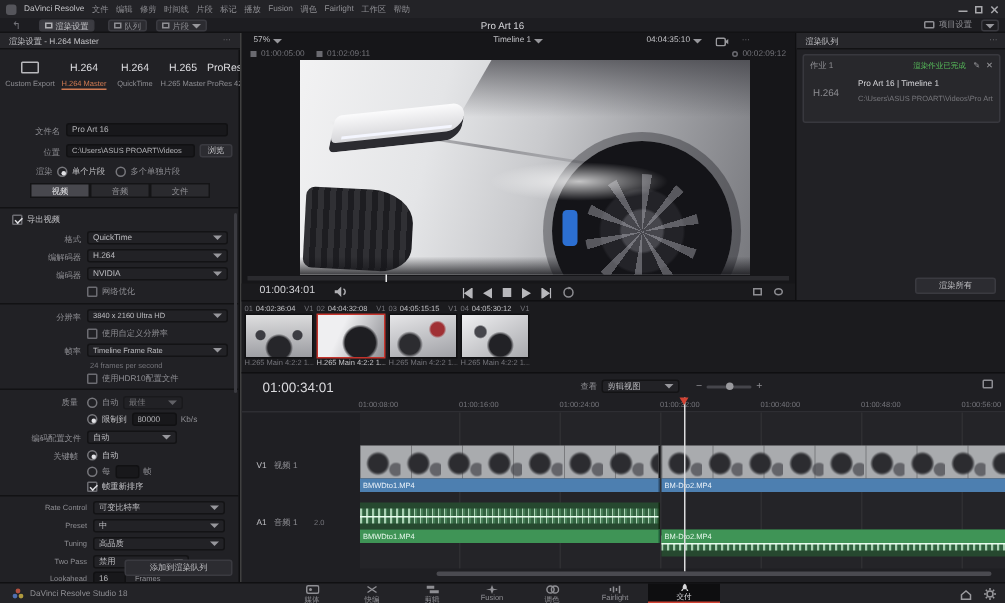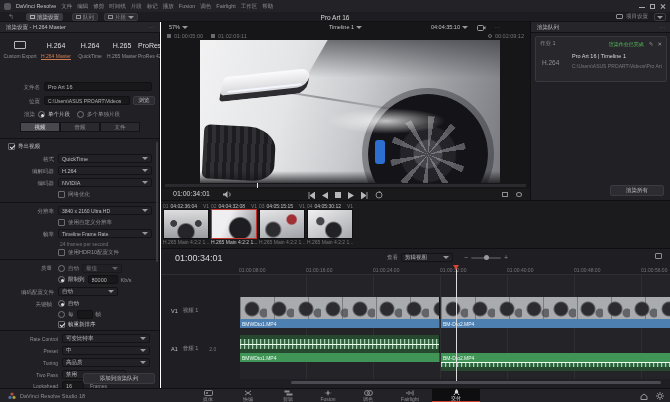--- a/index.html
+++ b/index.html
@@ -1,17 +1,17 @@
 <!DOCTYPE html>
 <html><head>
 <meta charset="utf-8">
 <style>
   html,body{margin:0;padding:0;background:#000;}
   *{box-sizing:border-box;}
-  .app{position:relative;width:670px;height:402px;background:#ffffff;overflow:hidden;
+  .app{position:relative;width:670px;height:402px;background:#404040;overflow:hidden;
        font-family:"Liberation Sans","DejaVu Sans",sans-serif;font-size:6px;color:#c2c2c6;}
   .abs{position:absolute;}
   .r{display:flex;align-items:center;}
   .nw{white-space:nowrap;overflow:hidden;}
   .f5{font-size:5px;}.f55{font-size:5.5px;}.f65{font-size:6.5px;}.f7{font-size:7px;}.f9{font-size:9px;}
   .lbl{color:#8e8e93;}.val{color:#c2c2c6;}.dim{color:#75757b;}
   .sel{height:9px;background:#222226;border:1px solid #131315;border-radius:2px;
        display:flex;align-items:center;justify-content:space-between;padding:0 3px;color:#bdbdc1;}
   .chev{width:0;height:0;border-left:3px solid transparent;border-right:3px solid transparent;border-top:3px solid #97979c;}
   .field{height:9px;background:#18181b;border:1px solid #111113;border-radius:2px;color:#b4b4b8;

